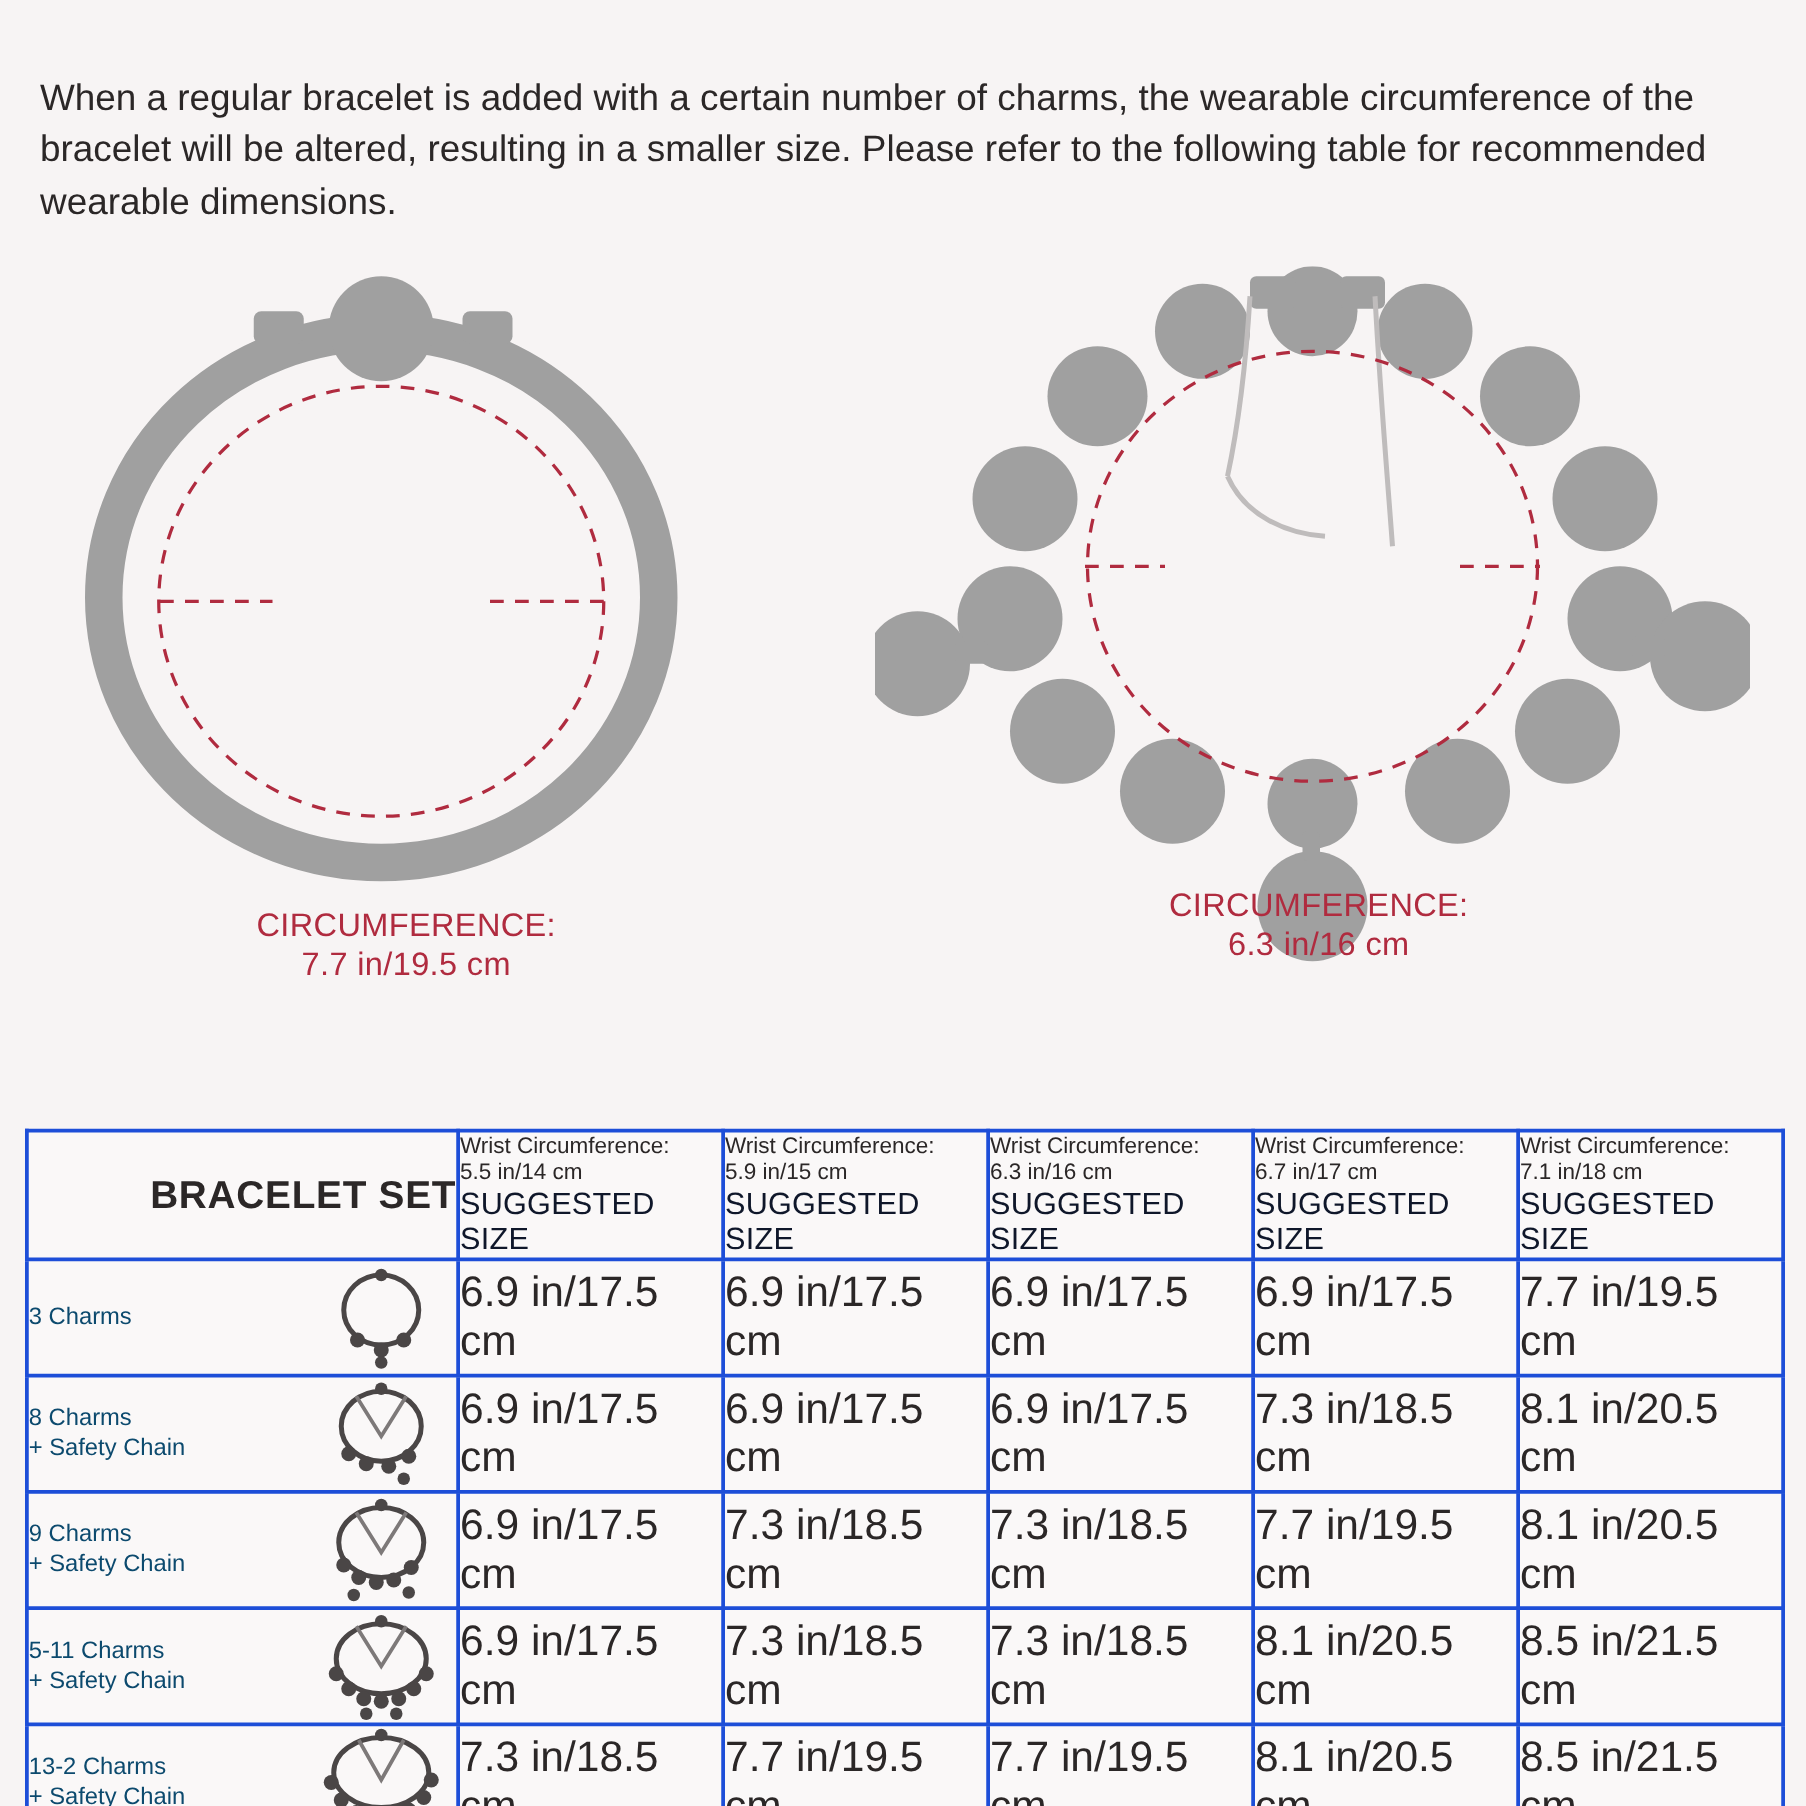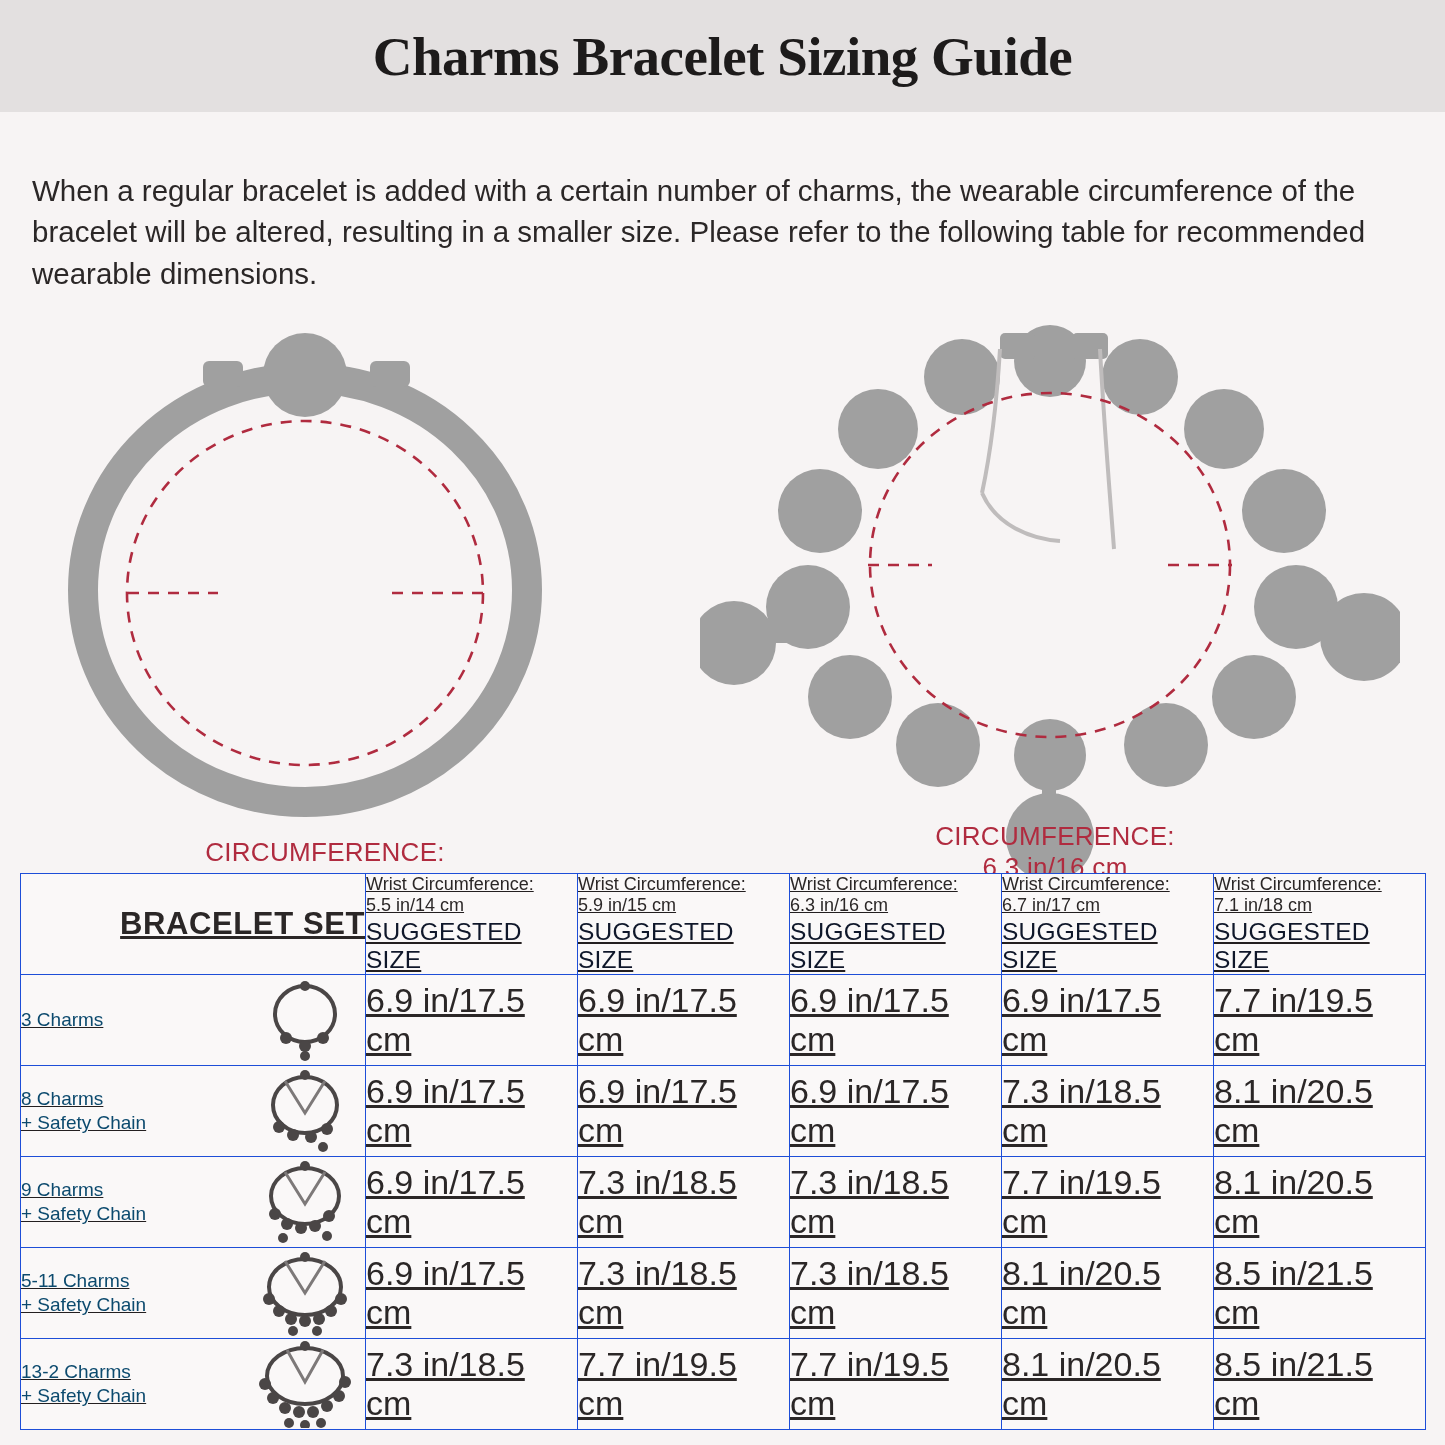--- a/index.html
+++ b/index.html
@@ -75,24 +75,23 @@
     top: 873px;
     width: 1405px;
   }
   table.sizing {
     width: 1405px;
     border-collapse: collapse;
     table-layout: fixed;
     background: #faf8f8;
   }
   table.sizing td, table.sizing th {
-    border: 1px solid #1d4ed8;
+    border: 3px solid #1d4ed8;
     vertical-align: middle;
     padding: 0;
-    text-decoration: underline;
   }
   .head-cell {
     padding: 12px 14px 16px 14px;
     text-align: left;
     font-weight: normal;
   }
   .head-small {
     font-size: 18px;
     line-height: 1.18;
     color: #2b2727;
@@ -135,23 +134,20 @@
     font-size: 34px;
     color: #2b2727;
     height: 90px;
   }
 </style>
 </head>
 <body>
 
 <div class="page">
 
-  <div class="header">
-    <h1>Charms Bracelet Sizing Guide</h1>
-  </div>
 
   <p class="intro">When a regular bracelet is added with a certain number of charms, the wearable circumference of the bracelet will be altered, resulting in a smaller size. Please refer to the following table for recommended wearable dimensions.</p>
 
   <div class="diagrams">
 
     <svg class="diagram left" width="620" height="520" viewBox="0 0 620 520">
       <g fill="none">
         <ellipse cx="265" cy="265" rx="222" ry="212" stroke="#a0a0a0" stroke-width="30"></ellipse>
         <circle cx="265" cy="50" r="42" fill="#a0a0a0" stroke="none"></circle>
         <rect x="163" y="36" width="40" height="26" rx="6" fill="#a0a0a0" stroke="none"></rect>

